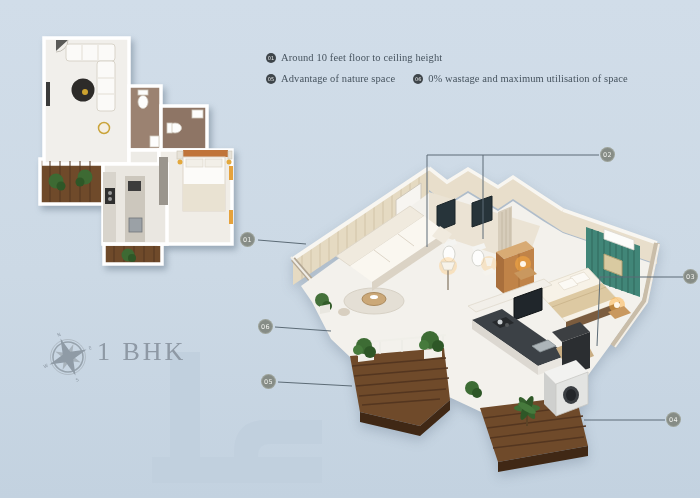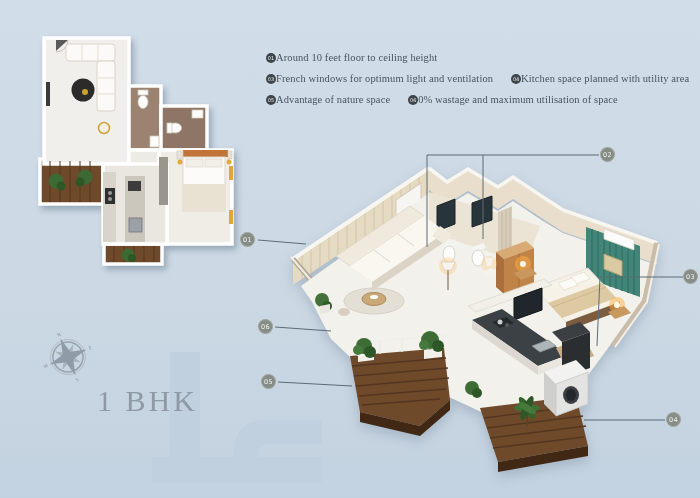--- a/index.html
+++ b/index.html
@@ -4,34 +4,34 @@
 <style>
   html,body{margin:0;padding:0;}
   body{width:700px;height:498px;overflow:hidden;position:relative;
        font-family:"Liberation Serif",serif;}
   .canvas{position:absolute;inset:0;width:700px;height:498px;
           background:linear-gradient(180deg,#d1dde9 0%,#ccd9e5 55%,#c3d2e0 100%);}
   svg.scene{position:absolute;left:0;top:0;z-index:1;}
   
   .features{position:absolute;left:266px;top:47px;width:432px;z-index:6;}
   .feature-row{display:flex;column-gap:18px;height:21px;align-items:center;}
-  .feature-item{display:flex;align-items:center;white-space:nowrap;}
+  .feature-item{display:flex;align-items:center;gap:5px;white-space:nowrap;}
   .ftext{font-size:10.5px;color:#47545f;letter-spacing:.1px;}
   .fnum{width:10px;height:10px;border-radius:50%;background:#3e454a;color:#eef0f0;
         font-family:"DejaVu Sans",sans-serif;font-size:5px;display:inline-flex;
         align-items:center;justify-content:center;flex:0 0 10px;}
   
   .callout-badge{position:absolute;width:15px;height:15px;border-radius:50%;
         background:rgba(128,134,126,.92);border:1px solid rgba(160,165,156,.9);
         color:#f2f3ef;font-family:"DejaVu Sans",sans-serif;font-size:6.5px;
         display:flex;align-items:center;justify-content:center;z-index:7;
         box-sizing:border-box;letter-spacing:.3px;}
   
-  .plan-title{position:absolute;left:97px;top:337px;font-size:30px;color:#8e99a5;
-        letter-spacing:3px;z-index:6;margin-top:47px;}
+  .plan-title{position:absolute;left:97px;top:337px;font-size:26px;color:#8e99a5;
+        letter-spacing:3px;z-index:6;}
   .compass{position:absolute;left:41px;top:330px;width:54px;height:54px;z-index:6;}
   .mini-shadow{filter:drop-shadow(3px 4px 3px rgba(55,75,95,.35));}
   .iso-shadow{filter:drop-shadow(0px 5px 6px rgba(55,75,95,.22));}
 </style>
 </head>
 <body>
 
 <div class="canvas">
 
 <svg class="scene" width="700" height="498" viewBox="0 0 700 498">
@@ -290,30 +290,20 @@
 
 <div class="features">
   <div class="feature-row">
     <div class="feature-item">
       <span class="fnum">01</span>
       <span class="ftext">Around 10 feet floor to ceiling height</span>
     </div>
   </div>
   <div class="feature-row">
     <div class="feature-item">
-      <span class="fnum">03</span>
-      <span class="ftext">French windows for optimum light and ventilation</span>
-    </div>
-    <div class="feature-item">
-      <span class="fnum">04</span>
-      <span class="ftext">Kitchen space planned with utility area</span>
-    </div>
-  </div>
-  <div class="feature-row">
-    <div class="feature-item">
       <span class="fnum">05</span>
       <span class="ftext">Advantage of nature space</span>
     </div>
     <div class="feature-item">
       <span class="fnum">06</span>
       <span class="ftext">0% wastage and maximum utilisation of space</span>
     </div>
   </div>
 </div>
 

